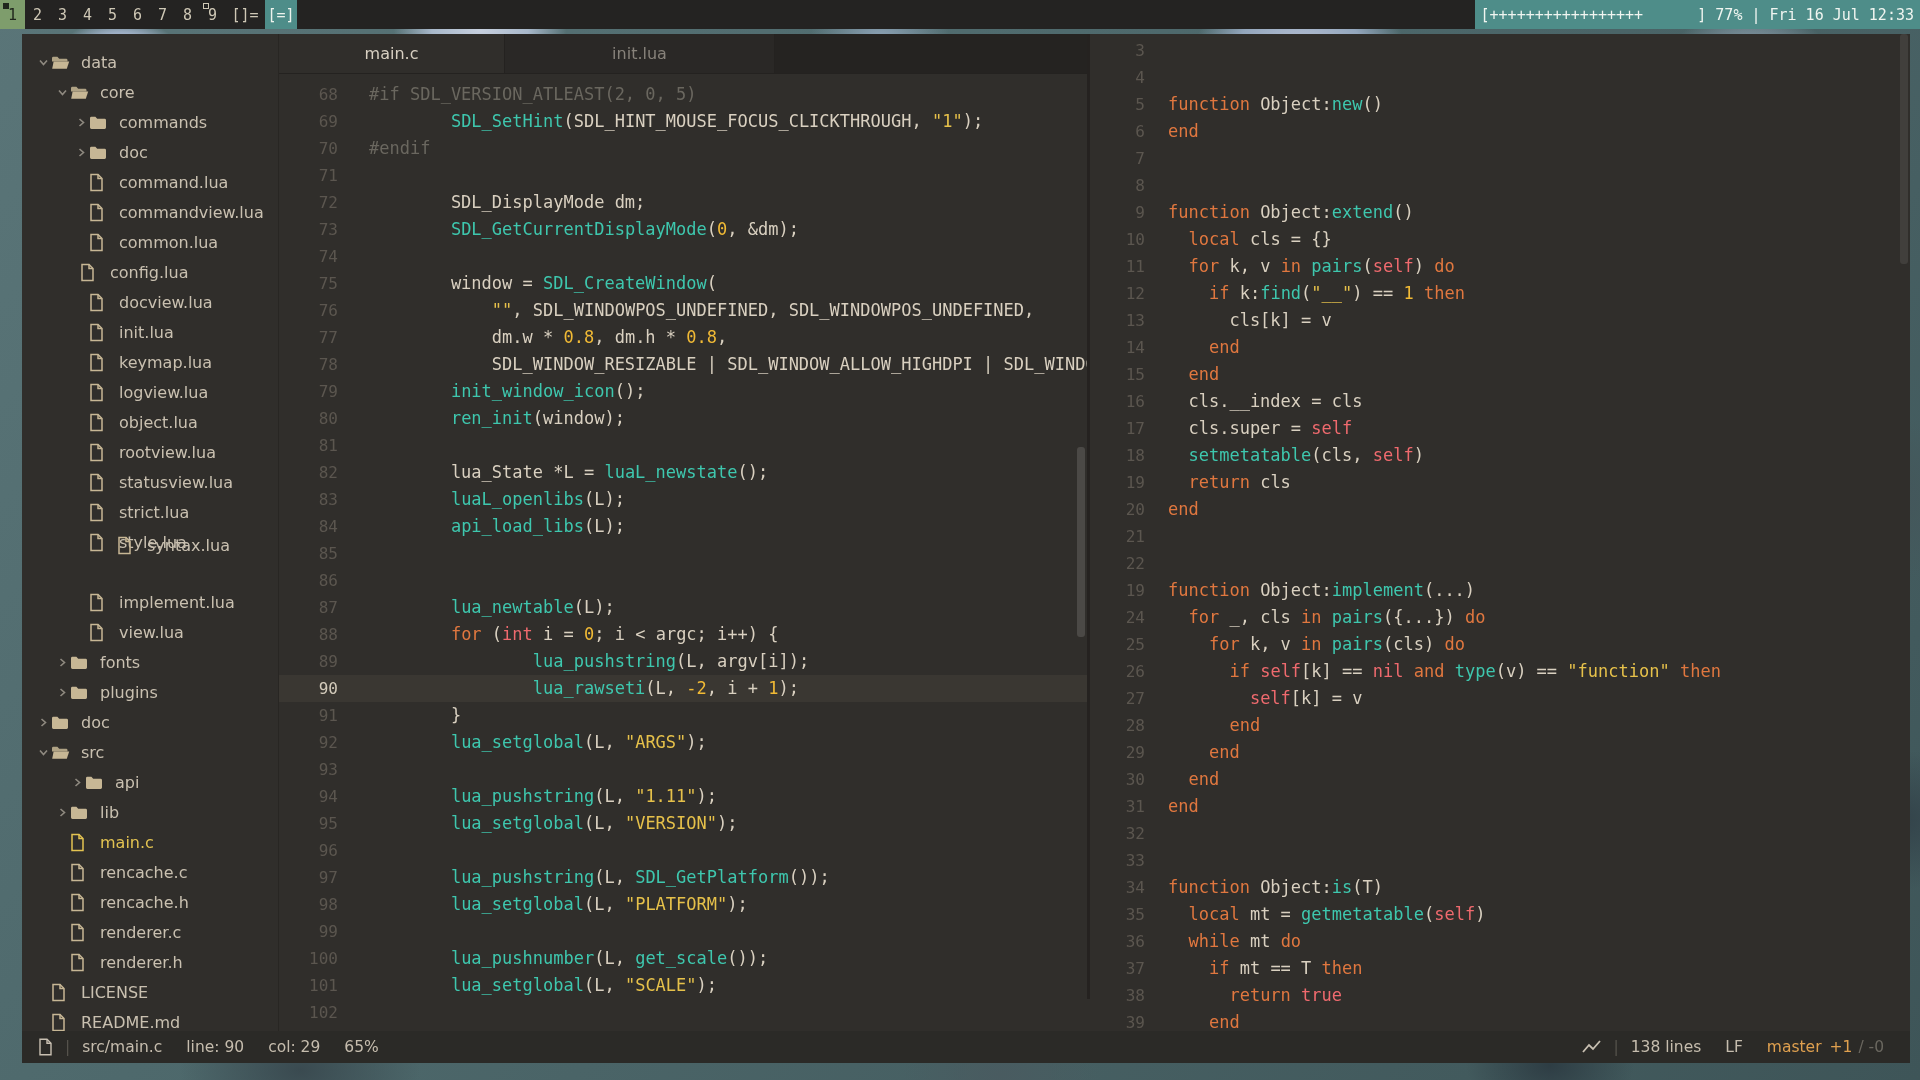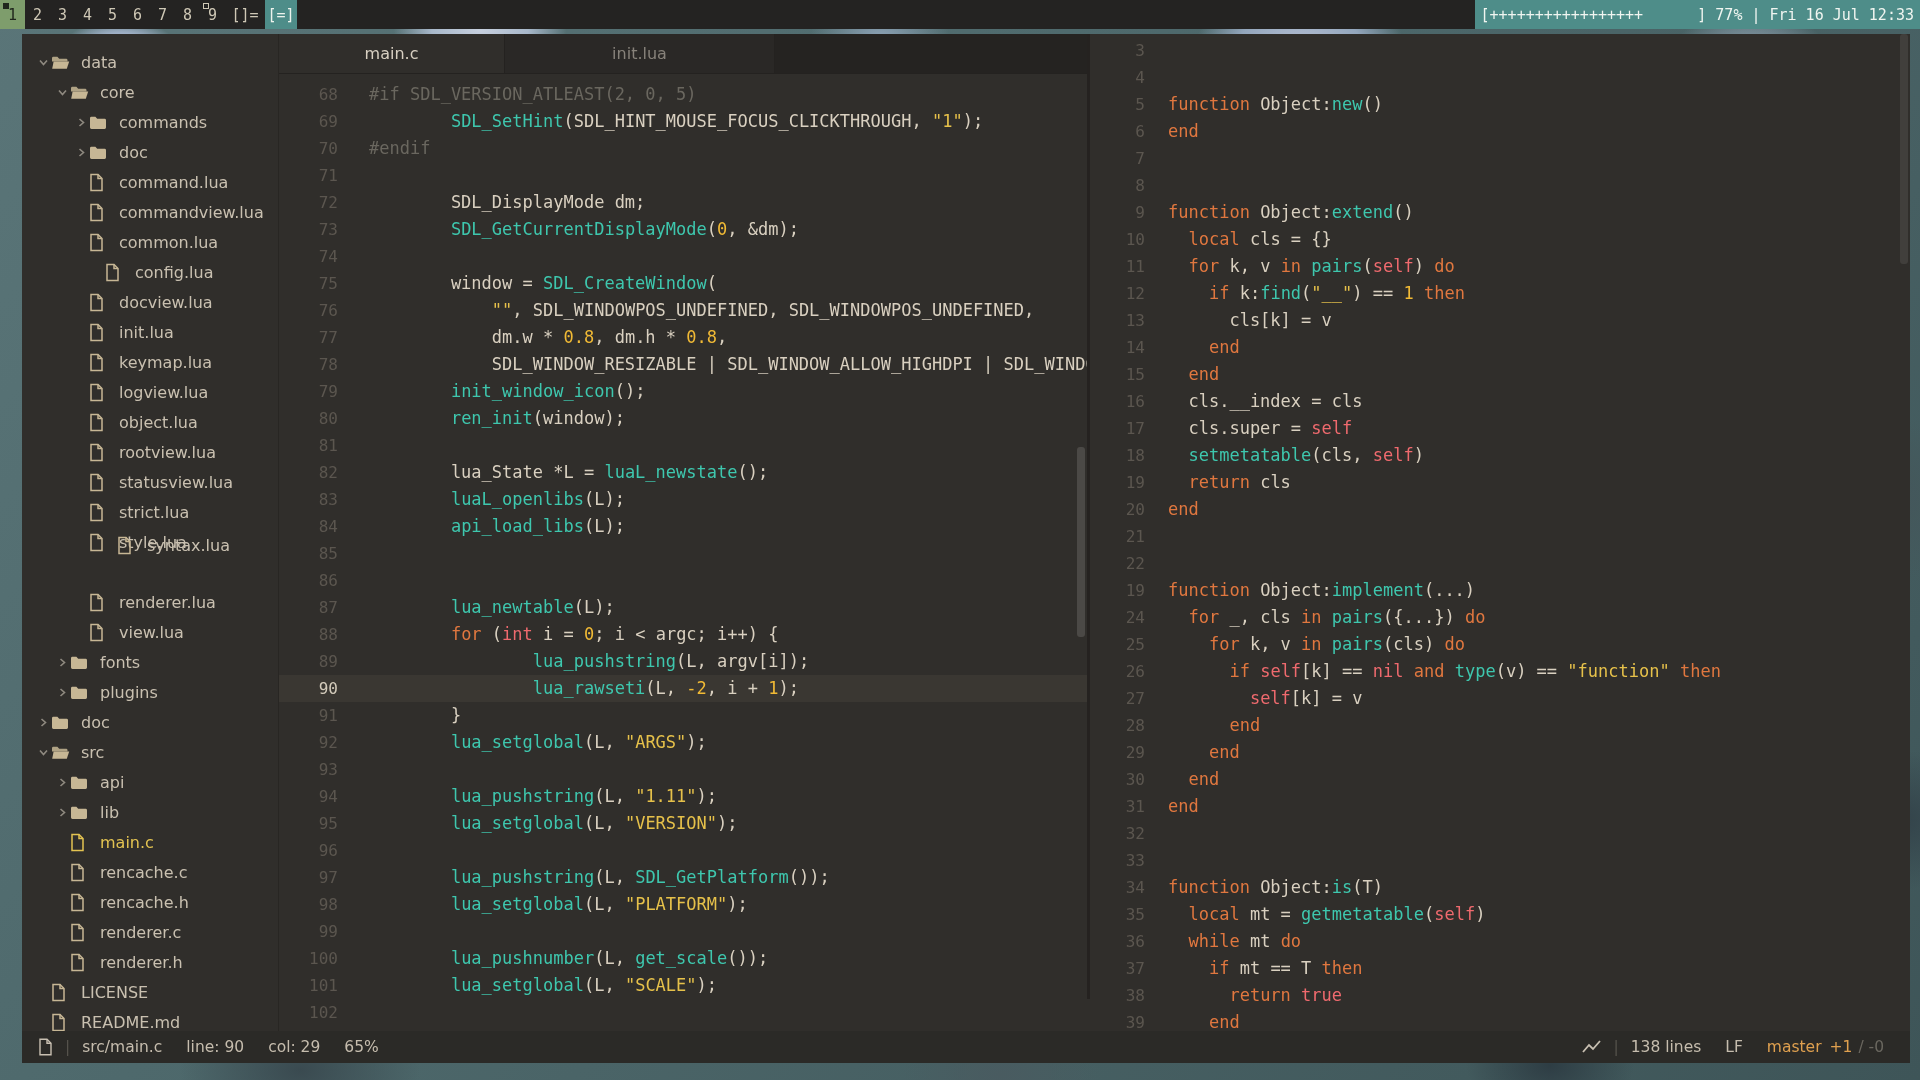--- a/index.html
+++ b/index.html
@@ -176,21 +176,21 @@
         <div class="trow" style="top: 193px; padding-left: 52px;">
           <span class="chev"></span>
           <span class="ticon">
             <svg width="15" height="19" viewBox="0 0 15 19">
               <path d="M2 1.5 h7 l4 4 v12 h-11 z" fill="none" stroke="currentColor" stroke-width="1.5"></path>
               <path d="M9 1.5 v4 h4" fill="none" stroke="currentColor" stroke-width="1.5"></path>
             </svg>
           </span>
           <span>common.lua</span>
         </div>
-        <div class="trow" style="top: 223px; padding-left: 68px;">
+        <div class="trow" style="top: 223px; padding-left: 43px;">
           <span class="chev"></span>
           <span class="ticon">
             <svg width="15" height="19" viewBox="0 0 15 19">
               <path d="M2 1.5 h7 l4 4 v12 h-11 z" fill="none" stroke="currentColor" stroke-width="1.5"></path>
               <path d="M9 1.5 v4 h4" fill="none" stroke="currentColor" stroke-width="1.5"></path>
             </svg>
           </span>
           <span>config.lua</span>
         </div>
         <div class="trow" style="top: 253px; padding-left: 52px;">
@@ -294,21 +294,21 @@
           <span>syntax.lua</span>
         </div>
         <div class="trow" style="top: 553px; padding-left: 52px;">
           <span class="chev"></span>
           <span class="ticon">
             <svg width="15" height="19" viewBox="0 0 15 19">
               <path d="M2 1.5 h7 l4 4 v12 h-11 z" fill="none" stroke="currentColor" stroke-width="1.5"></path>
               <path d="M9 1.5 v4 h4" fill="none" stroke="currentColor" stroke-width="1.5"></path>
             </svg>
           </span>
-          <span>renderer.lua</span>
+          <span>implement.lua</span>
         </div>
         <div class="trow" style="top: 583px; padding-left: 52px;">
           <span class="chev"></span>
           <span class="ticon">
             <svg width="15" height="19" viewBox="0 0 15 19">
               <path d="M2 1.5 h7 l4 4 v12 h-11 z" fill="none" stroke="currentColor" stroke-width="1.5"></path>
               <path d="M9 1.5 v4 h4" fill="none" stroke="currentColor" stroke-width="1.5"></path>
             </svg>
           </span>
           <span>view.lua</span>
@@ -359,21 +359,21 @@
             </svg>
           </span>
           <span class="ticon">
             <svg width="19" height="15" viewBox="0 0 19 15">
               <path d="M1 3.2 q0-1.4 1.4-1.4 h4 l1.8 2 h6.9 q1.4 0 1.4 1.4 v1.3 h-15.5 z" fill="currentColor" opacity="0.85"></path>
               <path d="M2.6 6.6 h15.6 l-2.4 7.2 h-14.6 z" fill="currentColor"></path>
             </svg>
           </span>
           <span>src</span>
         </div>
-        <div class="trow" style="top: 733px; padding-left: 33px;">
+        <div class="trow" style="top: 733px; padding-left: 48px;">
           <span class="chev">
             <svg width="11" height="11" viewBox="0 0 11 11">
               <polyline points="2,3.5 5.5,7.5 9,3.5" fill="none" stroke="currentColor" stroke-width="1.6" transform="rotate(-90 5.5 5.5)"></polyline>
             </svg>
           </span>
           <span class="ticon">
             <svg width="18" height="15" viewBox="0 0 18 15">
               <path d="M1 3.2 q0-1.4 1.4-1.4 h4 l1.8 2 h7.4 q1.4 0 1.4 1.4 v7.4 q0 1.4-1.4 1.4 h-13.2 q-1.4 0-1.4-1.4 z" fill="currentColor"></path>
             </svg>
           </span>

